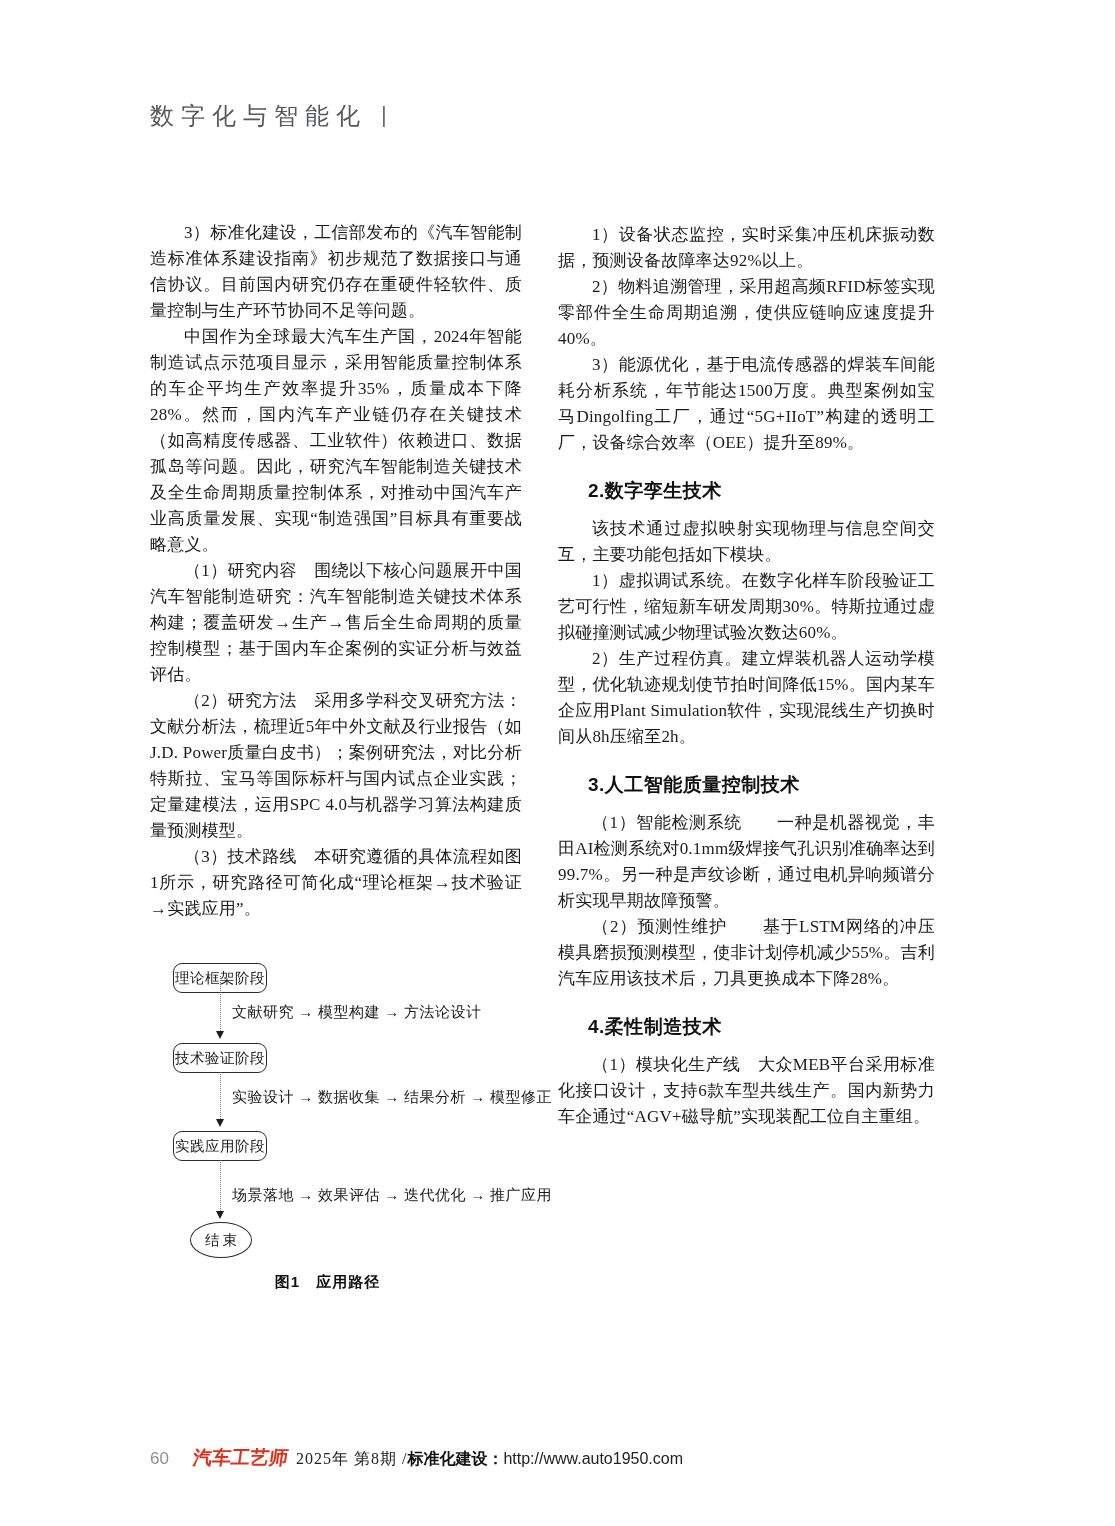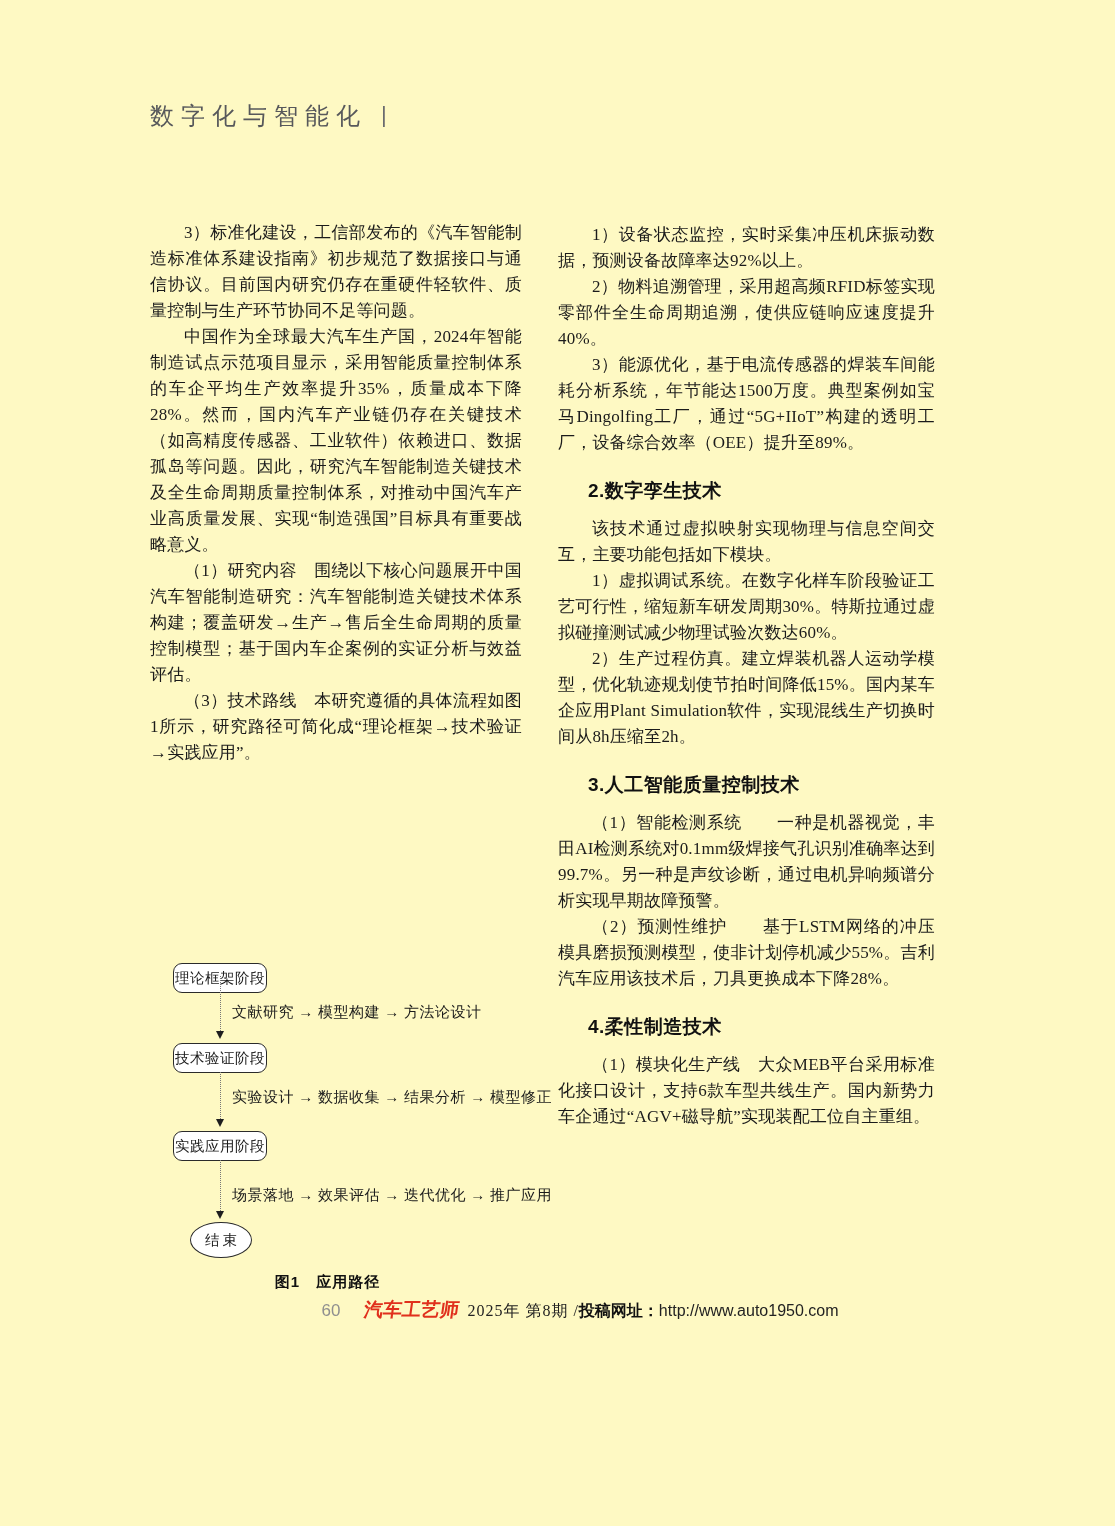--- a/index.html
+++ b/index.html
@@ -1,17 +1,17 @@
 <!DOCTYPE html>
 <html><head>
 <meta charset="utf-8">
 <style>
   html,body{margin:0;padding:0;background:#e9e9e9;}
   .page{
-    position:relative;width:1115px;height:1526px;background:#fef9c3;
+    position:relative;width:1115px;height:1526px;background:#ffffff;
     font-family:"Liberation Serif","DejaVu Serif",serif;color:#1b1b1b;
     overflow:hidden;margin:0 auto;
   }
   
   .page-header{
     position:absolute;left:150px;top:100px;width:700px;
     font-family:"Liberation Sans","DejaVu Sans",sans-serif;color:#57585b;
     display:flex;align-items:center;gap:14px;
   }
   .h-zh{font-size:24px;letter-spacing:7px;font-weight:400;}
@@ -60,22 +60,22 @@
     display:flex;align-items:center;justify-content:center;
     font-size:14.5px;letter-spacing:3px;padding-left:3px;box-sizing:border-box;
   }
   .fc-caption{
     position:absolute;left:0;top:338px;width:355px;text-align:center;
     font-family:"Liberation Sans","DejaVu Sans",sans-serif;
     font-size:15px;font-weight:bold;color:#111;letter-spacing:1px;
   }
   
   .page-footer{
-    position:absolute;left:150px;top:1297px;width:860px;
-    display:flex;align-items:baseline;font-size:16px;justify-content:center;
+    position:absolute;left:150px;top:1445px;width:860px;
+    display:flex;align-items:baseline;font-size:16px;
   }
   .pgnum{color:#8f8f8f;font-family:"Liberation Sans","DejaVu Sans",sans-serif;
     font-size:17px;margin-right:24px;}
   .logo{
     color:#e0301c;font-family:"Liberation Sans","DejaVu Sans",sans-serif;
     font-weight:900;font-size:19px;transform:skewX(-8deg);
     display:inline-block;letter-spacing:0px;margin-right:8px;
   }
   .issue{font-size:16px;color:#222;margin-right:0;letter-spacing:1px;}
   .submit{font-family:"Liberation Sans","DejaVu Sans",sans-serif;
@@ -89,20 +89,21 @@
 
   <header class="page-header">
     <span class="h-zh">数字化与智能化</span>
     <span class="h-div">|</span>
   </header>
 
   <section class="col col-left">
     <p class="body-p">3）标准化建设，工信部发布的《汽车智能制造标准体系建设指南》初步规范了数据接口与通信协议。目前国内研究仍存在重硬件轻软件、质量控制与生产环节协同不足等问题。</p>
     <p class="body-p">中国作为全球最大汽车生产国，2024年智能制造试点示范项目显示，采用智能质量控制体系的车企平均生产效率提升35%，质量成本下降28%。然而，国内汽车产业链仍存在关键技术（如高精度传感器、工业软件）依赖进口、数据孤岛等问题。因此，研究汽车智能制造关键技术及全生命周期质量控制体系，对推动中国汽车产业高质量发展、实现“制造强国”目标具有重要战略意义。</p>
     <p class="body-p">（1）研究内容　围绕以下核心问题展开中国汽车智能制造研究：汽车智能制造关键技术体系构建；覆盖研发→生产→售后全生命周期的质量控制模型；基于国内车企案例的实证分析与效益评估。</p>
+    <p class="body-p">（2）研究方法　采用多学科交叉研究方法：文献分析法，梳理近5年中外文献及行业报告（如J.D. Power质量白皮书）；案例研究法，对比分析特斯拉、宝马等国际标杆与国内试点企业实践；定量建模法，运用SPC 4.0与机器学习算法构建质量预测模型。</p>
     <p class="body-p">（3）技术路线　本研究遵循的具体流程如图1所示，研究路径可简化成“理论框架→技术验证→实践应用”。</p>
   </section>
 
   <figure class="flowchart">
     <div class="fc-box" style="top:28px;">理论框架阶段</div>
     <div class="fc-line" style="top:41px;height:55px;"></div>
     <div class="fc-label" style="top:68px;">文献研究 → 模型构建 → 方法论设计</div>
     <div class="fc-arrow" style="top:96px;"></div>
 
     <div class="fc-box" style="top:108px;">技术验证阶段</div>
@@ -135,17 +136,17 @@
     <p class="body-p">（2）预测性维护　　基于LSTM网络的冲压模具磨损预测模型，使非计划停机减少55%。吉利汽车应用该技术后，刀具更换成本下降28%。</p>
 
     <h4 class="r-heading">4.柔性制造技术</h4>
     <p class="body-p">（1）模块化生产线　大众MEB平台采用标准化接口设计，支持6款车型共线生产。国内新势力车企通过“AGV+磁导航”实现装配工位自主重组。</p>
   </section>
 
   <footer class="page-footer">
     <span class="pgnum">60</span>
     <span class="logo">汽车工艺师</span>
     <span class="issue">2025年 第8期 /</span>
-    <span class="submit">投稿网址：</span>
+    <span class="submit">标准化建设：</span>
     <span class="url">http://www.auto1950.com</span>
   </footer>
 
 </div>
 
 </body></html>

